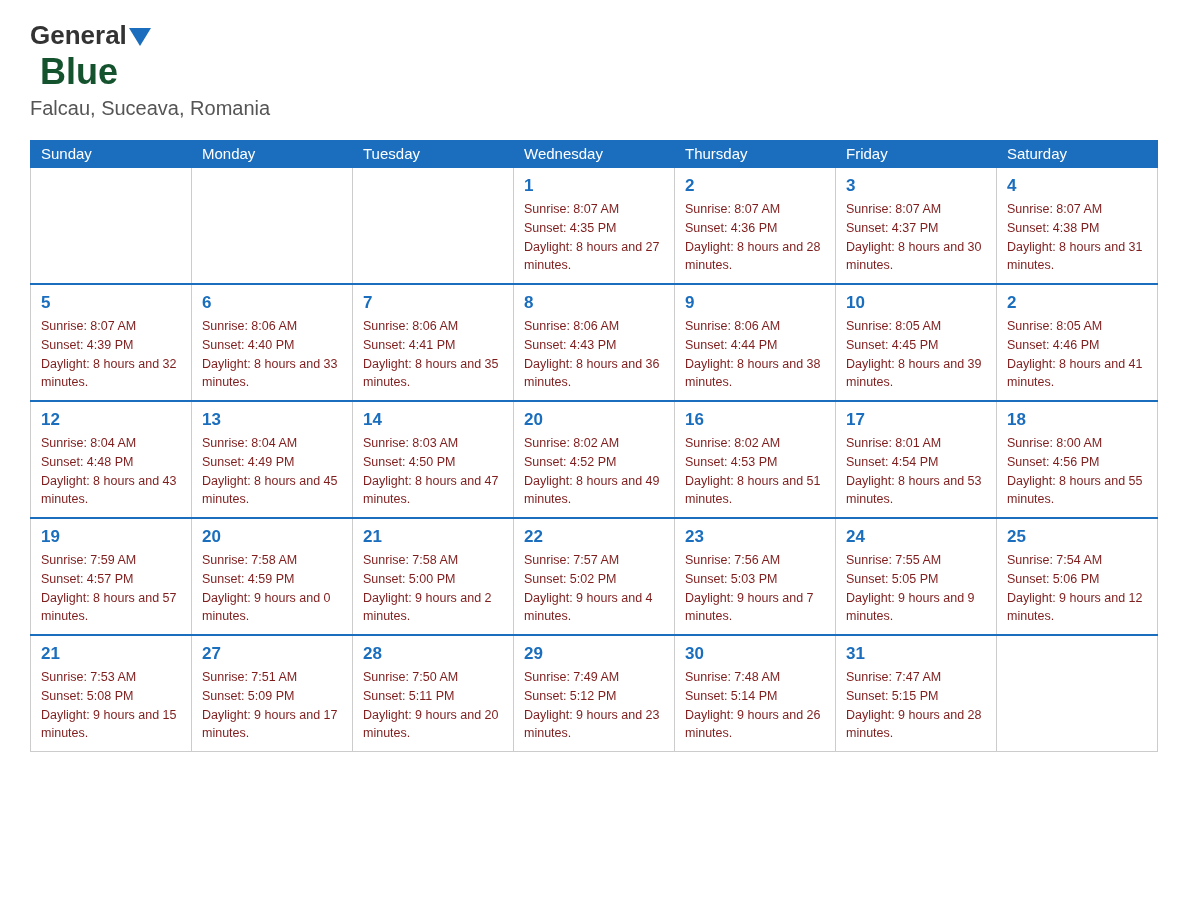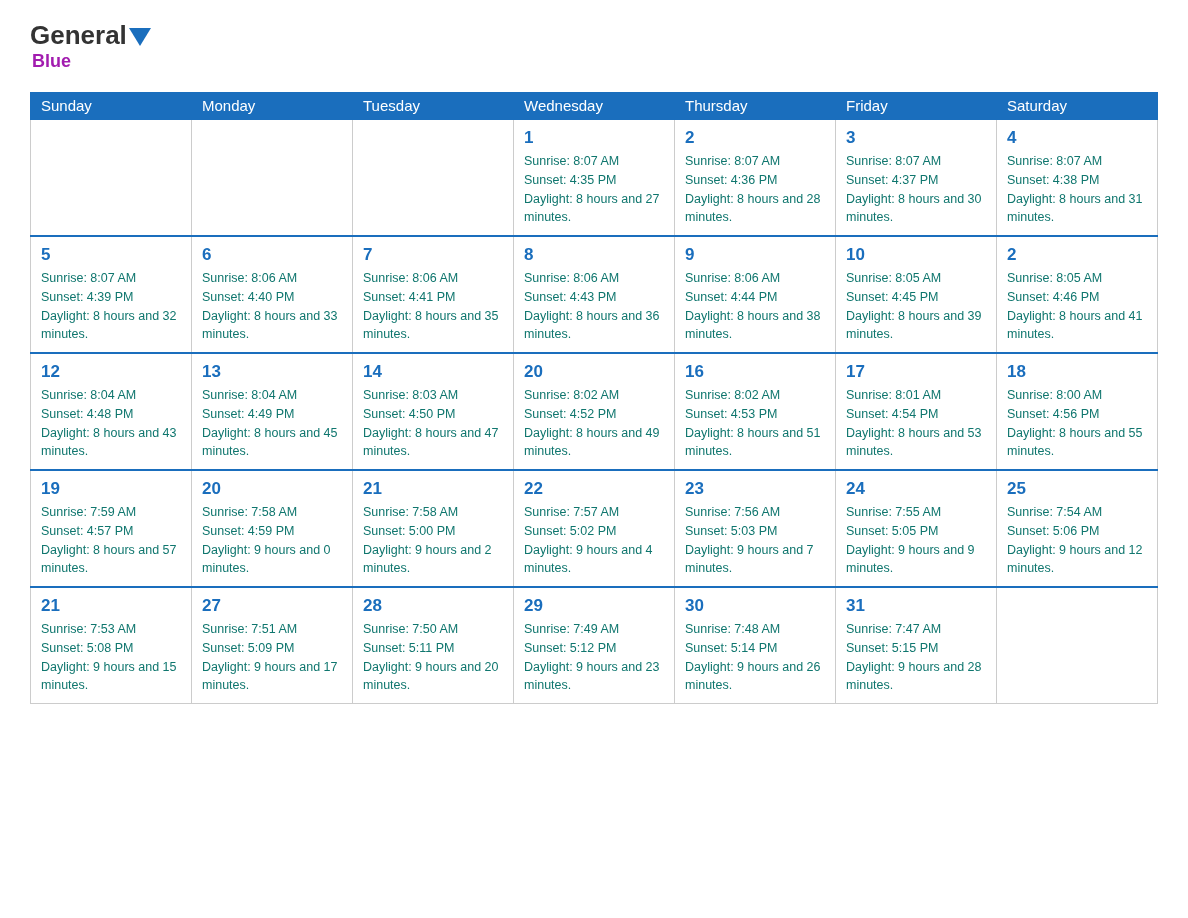--- a/index.html
+++ b/index.html
@@ -24,24 +24,24 @@
     }
     .logo-wrapper {
       display: flex;
       flex-direction: column;
     }
     .logo-line1 {
       display: flex;
       align-items: center;
     }
     .logo-line2 {
-      font-size: 18px;
+      font-size: 36px;
       font-weight: bold;
-      color: #a21caf;
-      margin-left: 2px;
+      color: #14532d;
+      margin-left: 10px;
     }
     .title-block {
       text-align: right;
     }
     .title-month {
       font-size: 52px;
       font-weight: bold;
       color: #222;
       line-height: 1.1;
     }
@@ -76,21 +76,21 @@
     }
     .day-number {
       font-size: 17px;
       font-weight: bold;
       color: #1a6ebd;
       display: block;
       margin-bottom: 4px;
     }
     .day-info {
       font-size: 12.5px;
-      color: #0f766e;
+      color: #7f1d1d;
       line-height: 1.5;
     }
     .empty-cell {
       background: #fff;
     }
     tr.week-row td {
       border-top: 2px solid #1a6ebd;
     }
   </style>
 </head>
@@ -102,20 +102,21 @@
       <span class="logo-text-general">General</span>
       <svg width="22" height="18" viewBox="0 0 22 18" style="margin-left:2px; margin-top:2px;">
         <polygon points="0,0 22,0 11,18" fill="#1a6ebd"></polygon>
       </svg>
     </div>
     <div>
       <span class="logo-line2">Blue</span>
     </div>
   </div>
   <div class="title-block">
+    <div class="title-location">Falcau, Suceava, Romania</div>
   </div>
 </div>
 
 <table class="calendar">
   <thead>
     <tr>
       <th>Sunday</th>
       <th>Monday</th>
       <th>Tuesday</th>
       <th>Wednesday</th>

